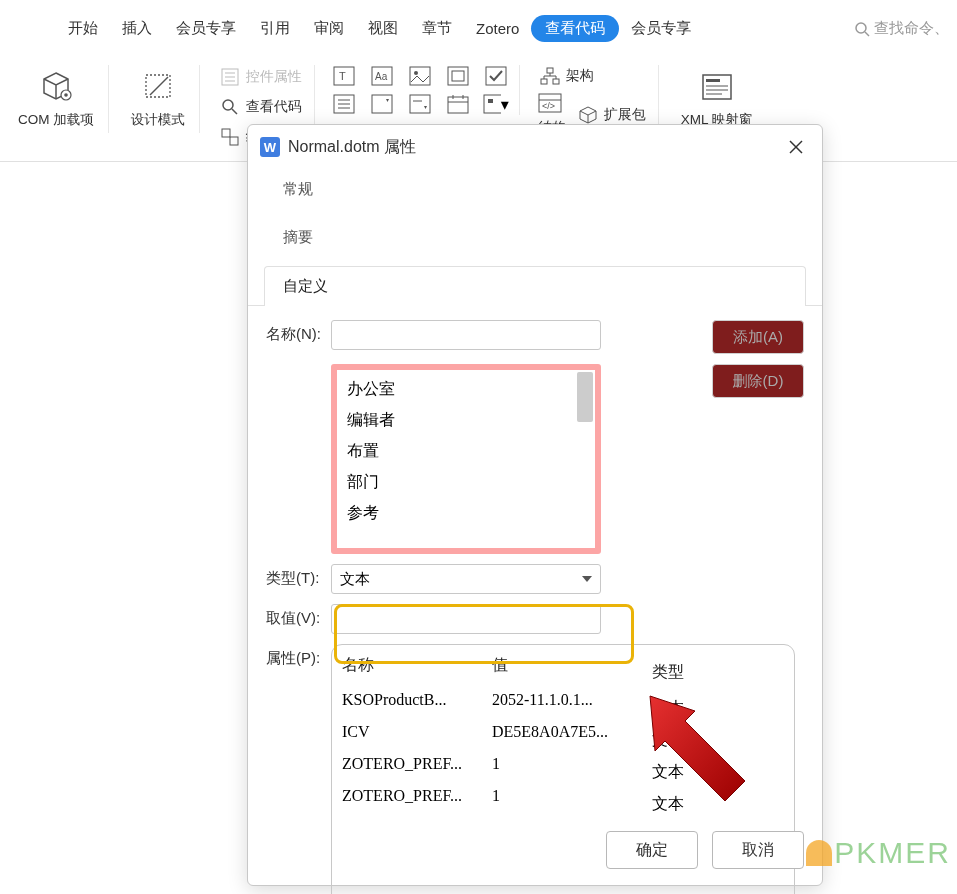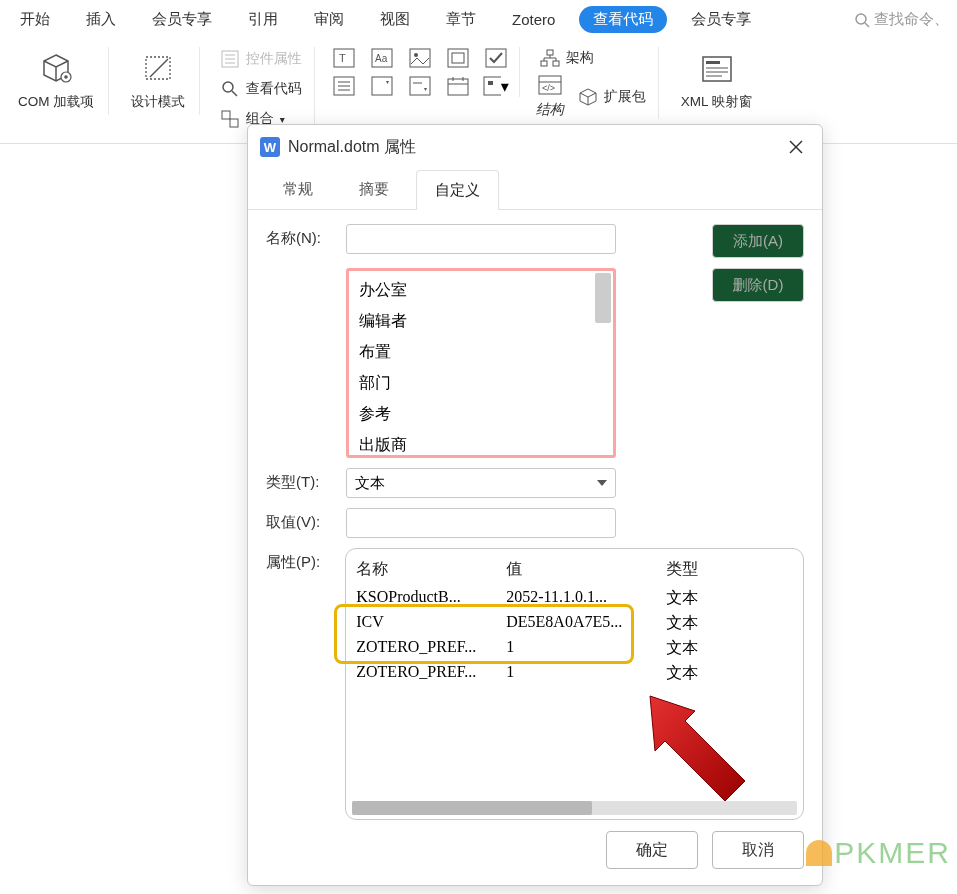--- a/index.html
+++ b/index.html
@@ -1,19 +1,19 @@
 <!DOCTYPE html>
 <html><head>
 <meta charset="utf-8">
 <style>
 * { box-sizing: border-box; margin: 0; padding: 0; }
 body { font-family: "Microsoft YaHei", Arial, sans-serif; background: #fff; width: 957px; height: 894px; overflow: hidden; position: relative; }
 
 
-.menu-bar { display: flex; align-items: center; padding: 6px 8px; gap: 12px; font-size: 15px; color: #333; }
+.menu-bar { display: flex; align-items: center; padding: 15px 8px; gap: 0; font-size: 15px; color: #333; margin-left: 48px; }
 .menu-item { padding: 4px 12px; cursor: pointer; }
 .menu-item.active { background: #2385e8; color: #fff; border-radius: 14px; padding: 4px 14px; }
 .search-menu { margin-left: auto; color: #999; display: flex; align-items: center; gap: 4px; }
 
 
 .ribbon { display: flex; align-items: flex-start; padding: 8px 4px 12px; gap: 8px; border-bottom: 1px solid #e0e0e0; }
 .ribbon-group { display: flex; flex-direction: column; align-items: center; padding: 0 8px; }
 .ribbon-group.sep { border-right: 1px solid #e8e8e8; }
 .ribbon-big { display: flex; flex-direction: column; align-items: center; gap: 6px; font-size: 13.5px; color: #333; padding: 4px 6px; }
 .ribbon-big .icon { width: 36px; height: 36px; display: flex; align-items: center; justify-content: center; }
@@ -23,45 +23,45 @@
 .ribbon-icon-grid .ic { width: 26px; height: 22px; display:flex; align-items:center; justify-content:center; }
 .disabled { color: #bbb; }
 
 
 .dialog { position: absolute; left: 247px; top: 124px; width: 576px; height: 762px; background: #fff; border: 1px solid #c8c8c8; border-radius: 6px; box-shadow: 0 4px 20px rgba(0,0,0,0.15); }
 .dialog-title { display: flex; align-items: center; padding: 8px 12px; font-size: 16px; color: #333; }
 .dialog-title .w-icon { width:20px; height:20px; background:#3f7de0; border-radius:3px; color:#fff; font-size:13px; display:flex; align-items:center; justify-content:center; margin-right:8px; font-weight:bold; }
 .dialog-close { margin-left: auto; width:28px; height:28px; display:flex; align-items:center; justify-content:center; cursor:pointer; font-size:18px; }
 
 
-.tabs { display: flex; padding: 0 16px; gap: 8px; border-bottom: 1px solid #e0e0e0; }
+.tabs { display: flex; padding: 0 16px; gap: 8px; border-bottom: 1px solid #e0e0e0; flex-direction: column; }
 .tab { padding: 10px 18px; font-size: 15px; color: #555; cursor: pointer; border: 1px solid transparent; border-bottom: none; }
 .tab.active { background: #fff; border-color: #e0e0e0; border-radius: 4px 4px 0 0; position: relative; top: 1px; color: #222; }
 
 
 .form { padding: 14px 18px; font-size: 15px; }
-.form-row { display: flex; align-items: flex-start; gap: 16px; margin-bottom: 10px; }
+.form-row { display: flex; align-items: flex-start; gap: 1px; margin-bottom: 10px; }
 .form-label { width: 64px; padding-top: 5px; color: #333; text-align: left; }
 .form-input { flex: 0 0 270px; border: 1px solid #c8c8c8; border-radius: 3px; height: 30px; padding: 3px 8px; font-size: 15px; }
-.btn-side { width: 92px; height: 34px; border: 1px solid #d0d0d0; background:#14532d; border-radius: 4px; font-size: 15px; color: #aaa; }
+.btn-side { width: 92px; height: 34px; border: 1px solid #d0d0d0; background:#7f1d1d; border-radius: 4px; font-size: 15px; color: #aaa; }
 .select { flex: 0 0 270px; border: 1px solid #c8c8c8; border-radius: 3px; height: 30px; padding: 3px 8px; font-size: 15px; display:flex; align-items:center; justify-content:space-between; }
 .select .caret { border-top: 6px solid #555; border-left: 5px solid transparent; border-right: 5px solid transparent; }
 
 
-.listbox { width: 270px; height: 190px; border: 3px solid #fca5a5; border-radius: 3px; overflow-y: hidden; position: relative; }
+.listbox { width: 270px; height: 190px; border: 6px solid #fca5a5; border-radius: 3px; overflow-y: hidden; position: relative; }
 .listbox-inner { padding: 4px 6px; }
 .list-item { padding: 5px 4px; font-size: 16px; }
 .list-scroll { position:absolute; right:2px; top:2px; width:16px; height:50px; background:#ccc; border-radius:2px; }
 
 
 .prop-table { width: 464px; height: 272px; border: 1px solid #c8c8c8; border-radius: 11px; position: relative; overflow: hidden; font-family: Liberation Serif, serif; }
 .prop-header { display: flex; padding: 10px 10px 6px; font-size: 16px; color: #222; }
 .prop-col1 { width: 150px; }
 .prop-col2 { width: 160px; }
-.prop-col3 { flex: 1; }
+.prop-col3 { flex: 1; margin-top: 7px; }
 .prop-body { padding: 0 10px; }
 .prop-row { display: flex; font-size: 16px; padding: 2px 0; }
 .prop-scroll-h { position:absolute; bottom:4px; left:6px; right:6px; height:14px; background:#e0e0e0; border-radius:2px; }
 .prop-scroll-h .thumb { position:absolute; left:0; top:0; width:240px; height:100%; background:#b8b8b8; border-radius:2px; }
 
 .highlight-box { position:absolute; left: 334px; top: 604px; width: 300px; height: 60px; border: 3px solid #eab308; border-radius: 8px; pointer-events:none; }
 
 
 .dialog-buttons { position: absolute; bottom: 16px; right: 18px; display: flex; gap: 14px; }
 .dbtn { width: 92px; height: 38px; border: 1px solid #b8b8b8; background:#fff; border-radius: 4px; font-size: 16px; color: #333; }
@@ -287,21 +287,20 @@
     </div>
     <div class="form-row">
       <div class="form-label"></div>
       <div class="listbox">
         <div class="listbox-inner">
           <div class="list-item">办公室</div>
           <div class="list-item">编辑者</div>
           <div class="list-item">布置</div>
           <div class="list-item">部门</div>
           <div class="list-item">参考</div>
-          <div class="list-item">出版商</div>
         </div>
         <div class="list-scroll"></div>
       </div>
       <div style="flex:1;"></div>
       <button class="btn-side">删除(D)</button>
     </div>
     <div class="form-row">
       <div class="form-label">类型(T):</div>
       <div class="select">
         <span>文本</span>

